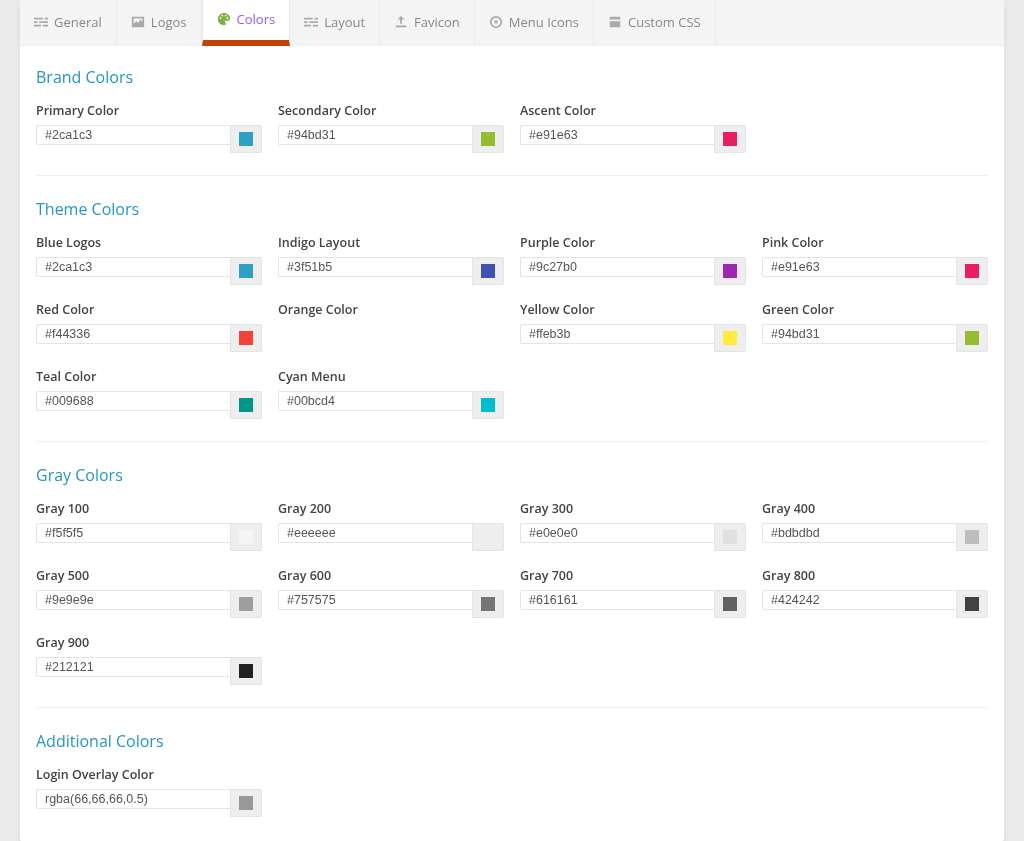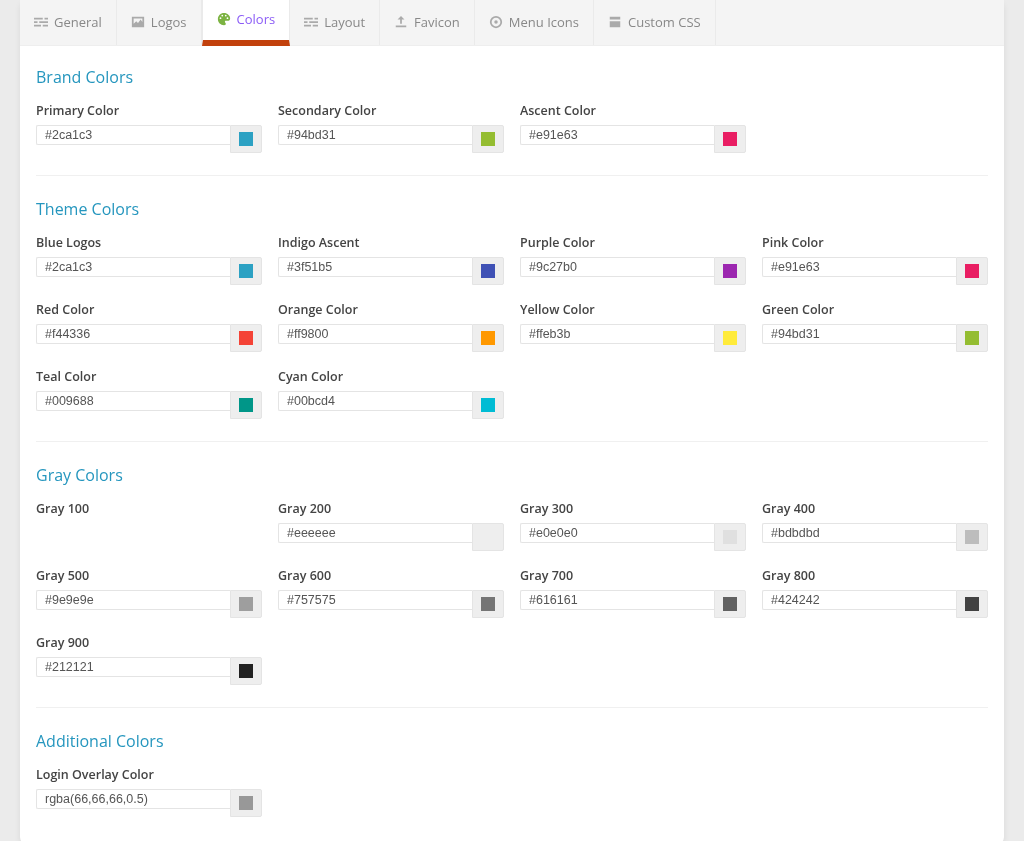--- a/index.html
+++ b/index.html
@@ -189,21 +189,21 @@
             <div>
               <label class="field-label">Blue Logos</label>
               <div class="color-row">
                 <input type="text" value="#2ca1c3" style="">
                 <div class="swatch-box">
                   <div class="sw" style="background: rgb(44, 161, 195);"></div>
                 </div>
               </div>
             </div>
             <div>
-              <label class="field-label">Indigo Ascent</label>
+              <label class="field-label">Indigo Layout</label>
               <div class="color-row">
                 <input type="text" value="#3f51b5" style="">
                 <div class="swatch-box">
                   <div class="sw" style="background: rgb(63, 81, 181);"></div>
                 </div>
               </div>
             </div>
             <div>
               <label class="field-label">Purple Color</label>
               <div class="color-row">
@@ -226,26 +226,20 @@
               <label class="field-label">Red Color</label>
               <div class="color-row">
                 <input type="text" value="#f44336" style="">
                 <div class="swatch-box">
                   <div class="sw" style="background: rgb(244, 67, 54);"></div>
                 </div>
               </div>
             </div>
             <div>
               <label class="field-label">Orange Color</label>
-              <div class="color-row">
-                <input type="text" value="#ff9800" style="">
-                <div class="swatch-box">
-                  <div class="sw" style="background: rgb(255, 152, 0);"></div>
-                </div>
-              </div>
             </div>
             <div>
               <label class="field-label">Yellow Color</label>
               <div class="color-row">
                 <input type="text" value="#ffeb3b" style="">
                 <div class="swatch-box">
                   <div class="sw" style="background: rgb(255, 235, 59);"></div>
                 </div>
               </div>
             </div>
@@ -261,36 +255,42 @@
             <div>
               <label class="field-label">Teal Color</label>
               <div class="color-row">
                 <input type="text" value="#009688" style="">
                 <div class="swatch-box">
                   <div class="sw" style="background: rgb(0, 150, 136);"></div>
                 </div>
               </div>
             </div>
             <div>
-              <label class="field-label">Cyan Color</label>
+              <label class="field-label">Cyan Menu</label>
               <div class="color-row">
                 <input type="text" value="#00bcd4" style="">
                 <div class="swatch-box">
                   <div class="sw" style="background: rgb(0, 188, 212);"></div>
                 </div>
               </div>
             </div>
           </div>
       </div>
 
       <div class="section">
         <h3>Gray Colors</h3>
         <div class="grid" id="gray-grid">
             <div>
               <label class="field-label">Gray 100</label>
+              <div class="color-row">
+                <input type="text" value="#f5f5f5" style="">
+                <div class="swatch-box">
+                  <div class="sw" style="background: rgb(245, 245, 245);"></div>
+                </div>
+              </div>
             </div>
             <div>
               <label class="field-label">Gray 200</label>
               <div class="color-row">
                 <input type="text" value="#eeeeee" style="">
                 <div class="swatch-box">
                   <div class="sw" style="background: rgb(238, 238, 238);"></div>
                 </div>
               </div>
             </div>

